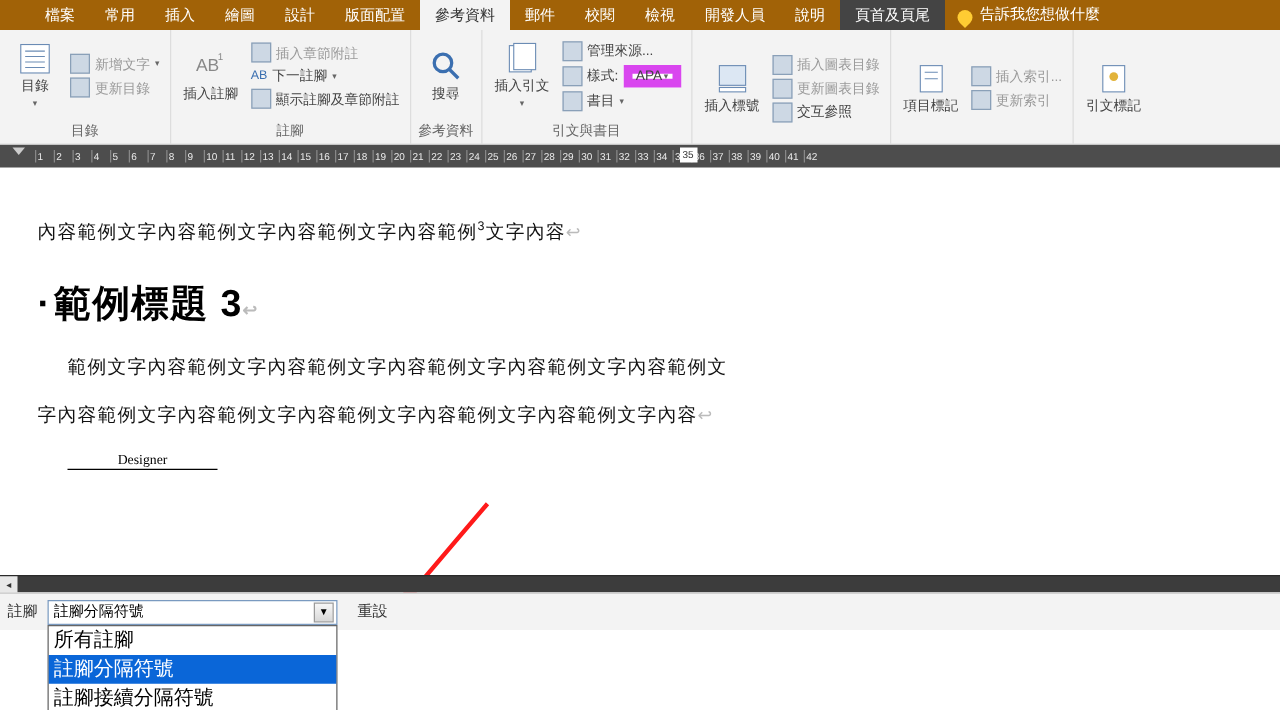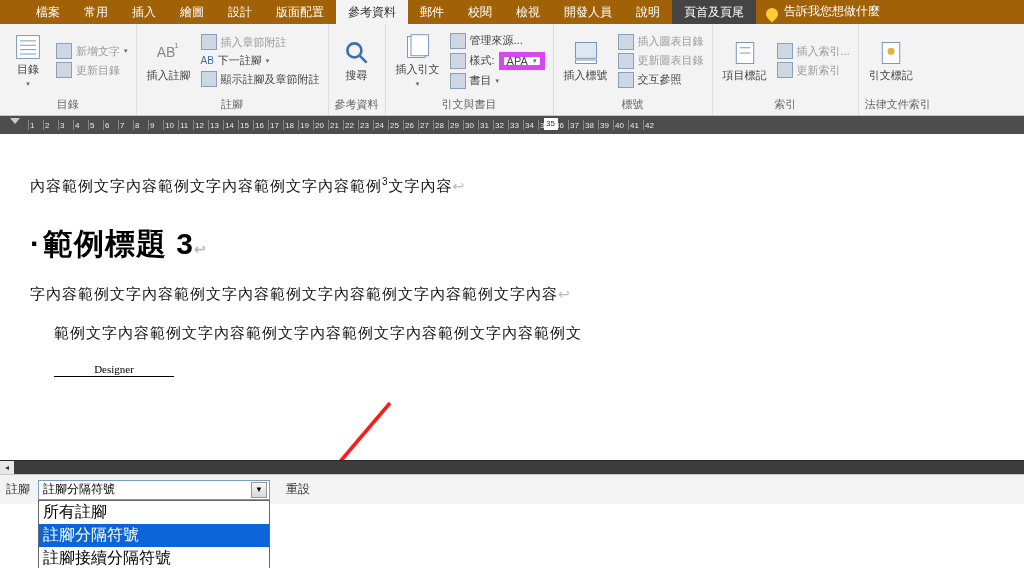--- a/index.html
+++ b/index.html
@@ -18,21 +18,21 @@
 .rgroup { border-right: 1px solid #ddd; padding: 2px 6px 0 6px; display: flex; flex-direction: column; justify-content: space-between; }
 .rgroup-body { flex: 1; display: flex; gap: 4px; }
 .rgroup-label { text-align: center; font-size: 11px; color: #666; padding: 2px 0 3px; }
 .big-btn { display: flex; flex-direction: column; align-items: center; justify-content: center; gap: 2px; padding: 2px 4px; min-width: 44px; }
 .big-btn .ic { width: 28px; height: 28px; display: flex; align-items: center; justify-content: center; }
 .big-btn .lbl { font-size: 11px; color: #444; text-align: center; line-height: 1.1; }
 .small-row { font-size: 11px; color: #444; display: flex; align-items: center; gap: 4px; padding: 1px 2px; white-space: nowrap; }
 .small-row.dis { color: #9a9a9a; }
 .chip { width: 16px; height: 16px; background: #cdd8e4; border: 1px solid #8aa0b8; display: inline-block; }
 .dd-arrow { font-size: 7px; color: #666; }
-.combo { border: 5px solid #d946ef; background: #fff; font-size: 11px; padding: 0 3px; height: 18px; display: inline-flex; align-items: center; min-width: 46px; justify-content: space-between; }
+.combo { border: 7px solid #d946ef; background: #fff; font-size: 11px; padding: 0 3px; height: 18px; display: inline-flex; align-items: center; min-width: 46px; justify-content: space-between; }
 .stack { display: flex; flex-direction: column; gap: 1px; justify-content: center; }
 
 
 .ruler-wrap { background: #4d4d4d; height: 18px; display: flex; align-items: center; position: relative; }
 .ruler { position: absolute; left: 28px; right: 0; height: 14px; display: flex; align-items: center; }
 .tick { color: #eaeaea; font-size: 8px; border-left: 1px solid #888; padding-left: 1px; height: 10px; display: flex; align-items: flex-end; }
 .rmarker { position: absolute; left: 10px; top: 2px; width: 10px; height: 14px; }
 .rmarker::before { content: ""; position: absolute; top: 0; left: 0; width: 0; height: 0; border-left: 5px solid transparent; border-right: 5px solid transparent; border-top: 6px solid #ccc; }
 .hl { position: absolute; left: 544px; top: 2px; width: 14px; height: 12px; background: #fff; }
 .hl-num { position: absolute; left: 546px; top: 3px; font-size: 8px; color: #333; }
@@ -219,21 +219,20 @@
         <div class="small-row dis">
             <span class="chip"></span>
             <span>更新圖表目錄</span>
           </div>
         <div class="small-row">
             <span class="chip"></span>
             <span>交互參照</span>
           </div>
       </div>
     </div>
-    <div class="rgroup-label">標號</div>
   </div>
 
   <div class="rgroup">
     <div class="rgroup-body">
       <div class="big-btn">
         <div class="ic">
             <svg viewBox="0 0 32 32">
               <rect x="6" y="4" width="20" height="24" fill="#fff" stroke="#6a8bb4"></rect>
               <line x1="10" y1="10" x2="22" y2="10" stroke="#6a8bb4"></line>
               <line x1="10" y1="16" x2="22" y2="16" stroke="#6a8bb4"></line>
@@ -245,36 +244,34 @@
         <div class="small-row dis">
             <span class="chip"></span>
             <span>插入索引...</span>
           </div>
         <div class="small-row dis">
             <span class="chip"></span>
             <span>更新索引</span>
           </div>
       </div>
     </div>
-    <div class="rgroup-label">索引</div>
   </div>
 
   <div class="rgroup" style="border-right:none">
     <div class="rgroup-body">
       <div class="big-btn">
         <div class="ic">
             <svg viewBox="0 0 32 32">
               <rect x="6" y="4" width="20" height="24" fill="#fff" stroke="#6a8bb4"></rect>
               <circle cx="16" cy="14" r="4" fill="#e2b33a"></circle>
             </svg>
           </div>
         <div class="lbl">引文標記</div>
       </div>
     </div>
-    <div class="rgroup-label">法律文件索引</div>
   </div>
 </div>
 
 <div class="ruler-wrap">
   <div class="rmarker"></div>
   <div class="ruler">
       <div class="tick" style="width: 15px;">1</div>
       <div class="tick" style="width: 15px;">2</div>
       <div class="tick" style="width: 15px;">3</div>
       <div class="tick" style="width: 15px;">4</div>
@@ -317,22 +314,22 @@
       <div class="tick" style="width: 15px;">41</div>
       <div class="tick" style="width: 15px;">42</div>
     </div>
   <div class="hl"></div>
   <div class="hl-num">35</div>
 </div>
 
 <div class="doc">
   <p class="para"><span>內容範例文字內容範例文字內容範例文字內容範例</span><sup>3</sup><span>文字內容</span><span class="ret">↩</span></p>
   <h2 class="h2"><span>範例標題 3</span><span class="ret">↩</span></h2>
+  <p class="para indent"><span>範例文字內容範例文字內容範例文字內容範例文字內容範例文字內容範例文</span></p>
   <p class="para"><span>字內容範例文字內容範例文字內容範例文字內容範例文字內容範例文字內容</span><span class="ret">↩</span></p>
-  <p class="para indent"><span>範例文字內容範例文字內容範例文字內容範例文字內容範例文字內容範例文</span></p>
   <div class="designer-line">Designer</div>
 </div>
 
 <svg class="arrow-svg" width="100" height="100">
   <path d="M 80 5 Q 50 40 18 78" stroke="#ff1a1a" stroke-width="3.5" fill="none"></path>
   <polygon points="10,88 28,72 14,70" fill="#ff1a1a"></polygon>
 </svg>
 
 <div class="hscroll">
   <div class="btn">◂</div>

